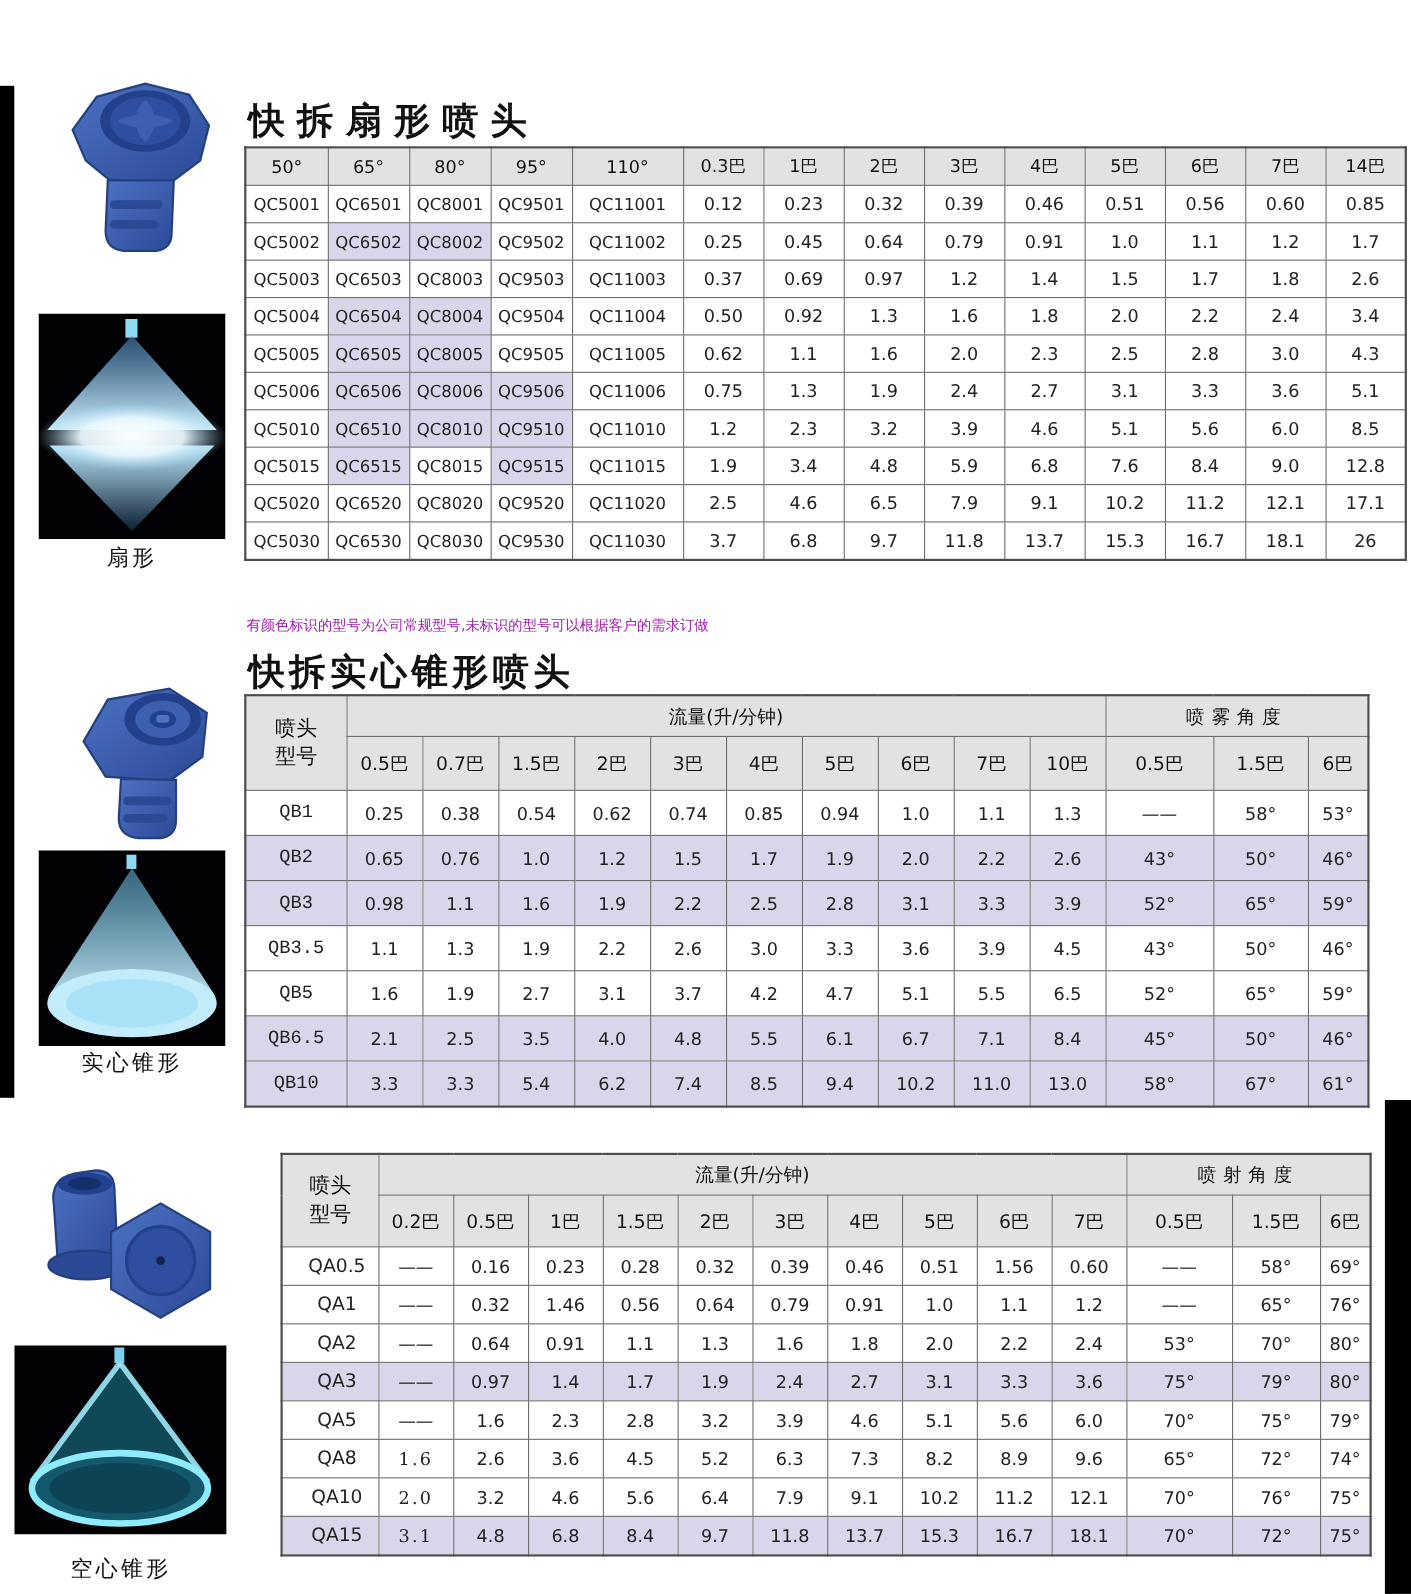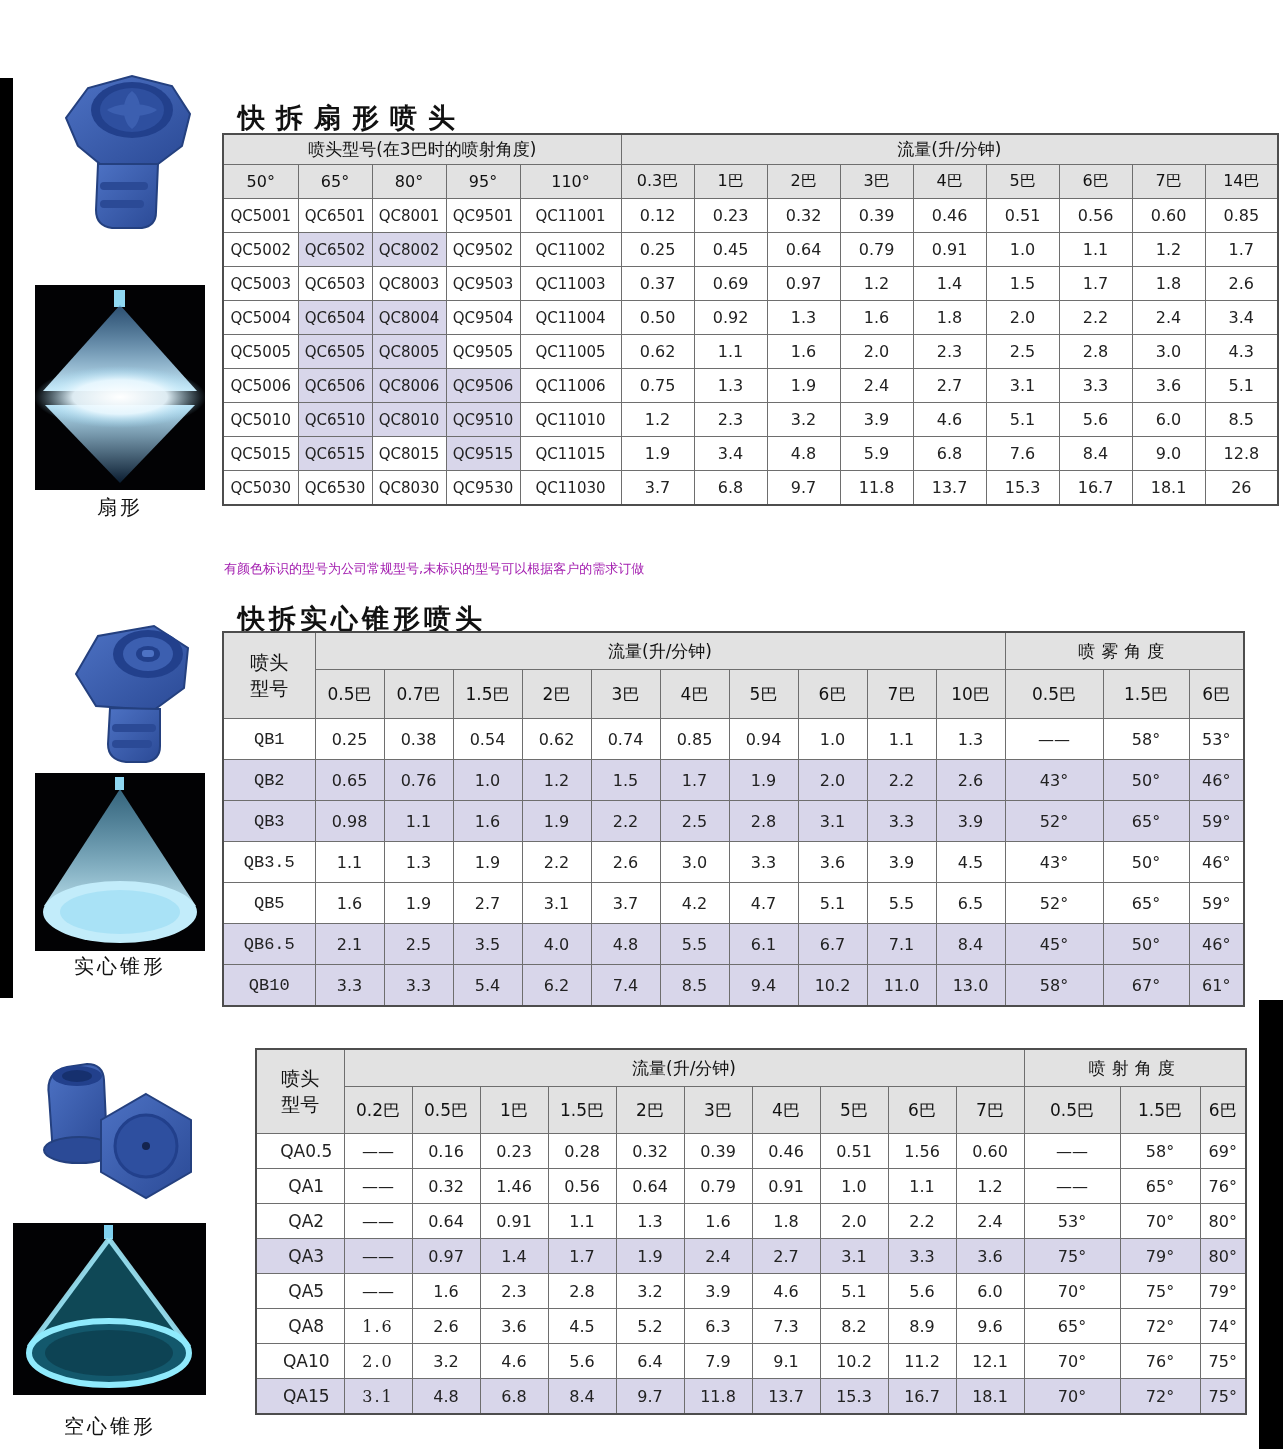--- a/index.html
+++ b/index.html
@@ -6,21 +6,21 @@
   .page{position:relative;width:1283px;height:1449px;background:#ffffff;overflow:hidden;
         font-family:"DejaVu Sans","Liberation Sans",sans-serif;color:#1a1a1a;}
   .abs{position:absolute;}
   .bar{position:absolute;background:#000;}
   .bar-left{left:0;top:78px;width:13px;height:920px;}
   .bar-right{left:1259px;top:1000px;width:24px;height:449px;}
 
   figure{margin:0;padding:0;}
   .img-label{position:absolute;text-align:center;font-size:20px;letter-spacing:3px;color:#111;}
 
-  .title{position:absolute;margin:16px;font-size:27px;font-weight:bold;color:#111;white-space:nowrap;}
+  .title{position:absolute;margin:4px;font-size:33px;font-weight:bold;color:#111;white-space:nowrap;}
   .ls-big{letter-spacing:11px;}
   .ls-mid{letter-spacing:4px;}
   .footnote{position:absolute;margin:0;font-size:13px;color:#a21caf;white-space:nowrap;}
 
   table.spec{position:absolute;border-collapse:collapse;table-layout:fixed;background:#fff;
              border:2px solid #4d4d4d;}
   table.spec th,table.spec td{border:1px solid #6e6e6e;text-align:center;vertical-align:middle;
              padding:0;overflow:hidden;white-space:nowrap;}
   table.spec thead th{background:#e2e2e2;font-weight:normal;font-size:17px;color:#111;}
   table.spec tbody td{font-size:16px;color:#222;background:#fff;}
@@ -181,24 +181,20 @@
         <col style="width:73px">
         <col style="width:73px">
         <col style="width:73px">
         <col style="width:73px">
       <col style="width:73px">
         <col style="width:73px">
         <col style="width:73px">
         <col style="width:73px">
     </colgroup>
     <thead>
-      <tr class="group-row">
-        <th colspan="5">喷头型号(在3巴时的喷射角度)</th>
-        <th colspan="9">流量(升/分钟)</th>
-      </tr>
       <tr class="sub-row">
           <th>50°</th>
           <th>65°</th>
           <th>80°</th>
           <th>95°</th>
           <th>110°</th>
           <th>0.3巴</th>
           <th>1巴</th>
           <th>2巴</th>
           <th>3巴</th>
@@ -330,20 +326,36 @@
           <td class="model">QC11015</td>
           <td>1.9</td>
           <td>3.4</td>
           <td>4.8</td>
           <td>5.9</td>
           <td>6.8</td>
           <td>7.6</td>
           <td>8.4</td>
           <td>9.0</td>
           <td>12.8</td>
+        </tr>
+        <tr>
+          <td class="model">QC5020</td>
+          <td class="model">QC6520</td>
+          <td class="model">QC8020</td>
+          <td class="model">QC9520</td>
+          <td class="model">QC11020</td>
+          <td>2.5</td>
+          <td>4.6</td>
+          <td>6.5</td>
+          <td>7.9</td>
+          <td>9.1</td>
+          <td>10.2</td>
+          <td>11.2</td>
+          <td>12.1</td>
+          <td>17.1</td>
         </tr>
         <tr>
           <td class="model">QC5030</td>
           <td class="model">QC6530</td>
           <td class="model">QC8030</td>
           <td class="model">QC9530</td>
           <td class="model">QC11030</td>
           <td>3.7</td>
           <td>6.8</td>
           <td>9.7</td>

